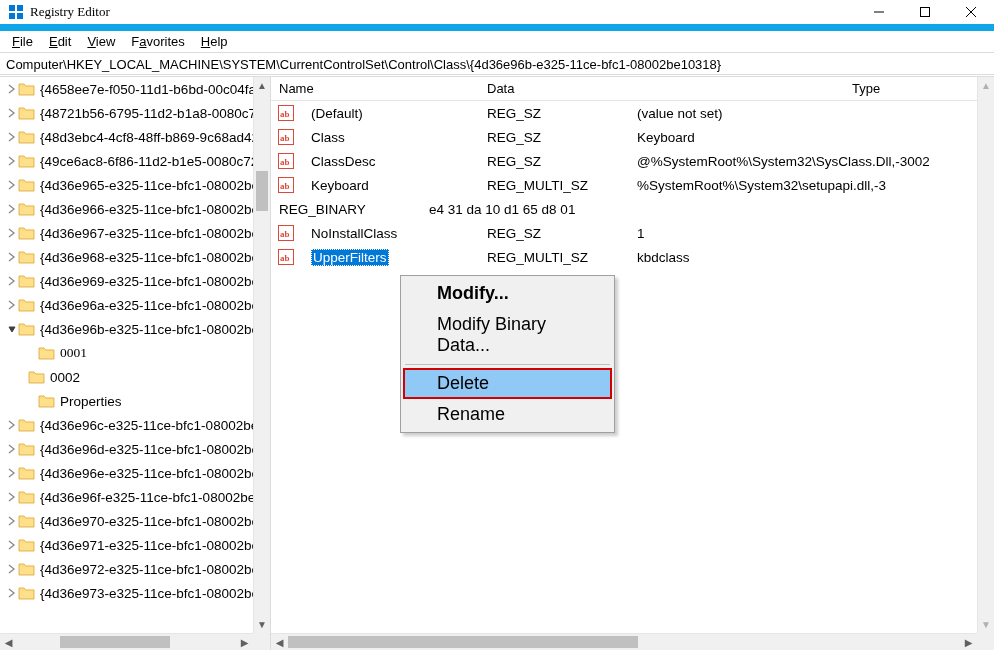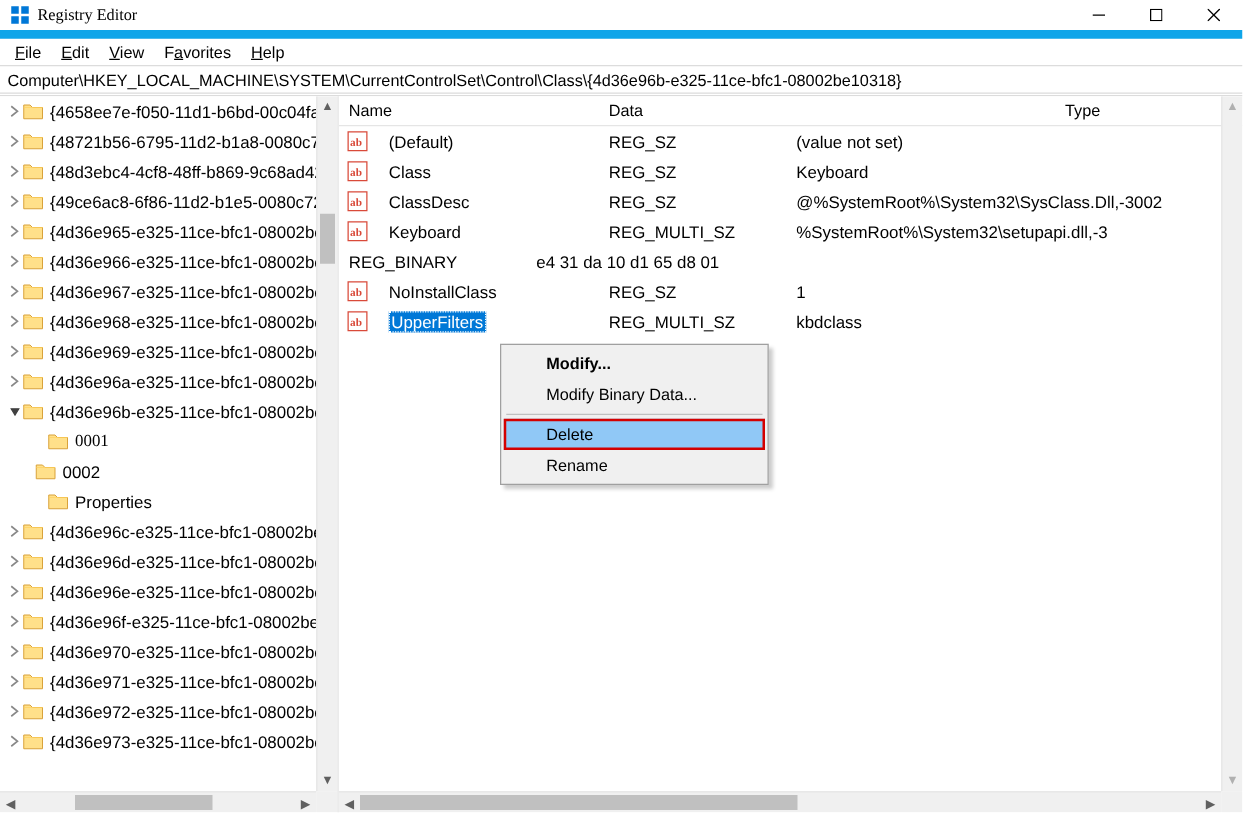--- a/index.html
+++ b/index.html
@@ -168,21 +168,21 @@
   .list-corner{position:absolute;right:0;bottom:0;width:17px;height:17px;background:#f0f0f0;}
   .ctxmenu {
     position:absolute;
     left: 400px;
     top: 275px;
     width: 215px;
     background:#f0f0f0;
     border:1px solid #a0a0a0;
     box-shadow: 3px 3px 3px rgba(0,0,0,.2);
     padding:2px;
-    font-size:13px;
+    font-size:18px;
   }
   .ctxmenu .mi {
     padding: 5px 28px 5px 34px;
     cursor:default;
   }
   .ctxmenu .mi.bold { font-weight:700; }
   .ctxmenu .mi.highlight {
     background:#90c8f6;
     border:2px solid #d40000;
     padding: 3px 26px 3px 32px;

